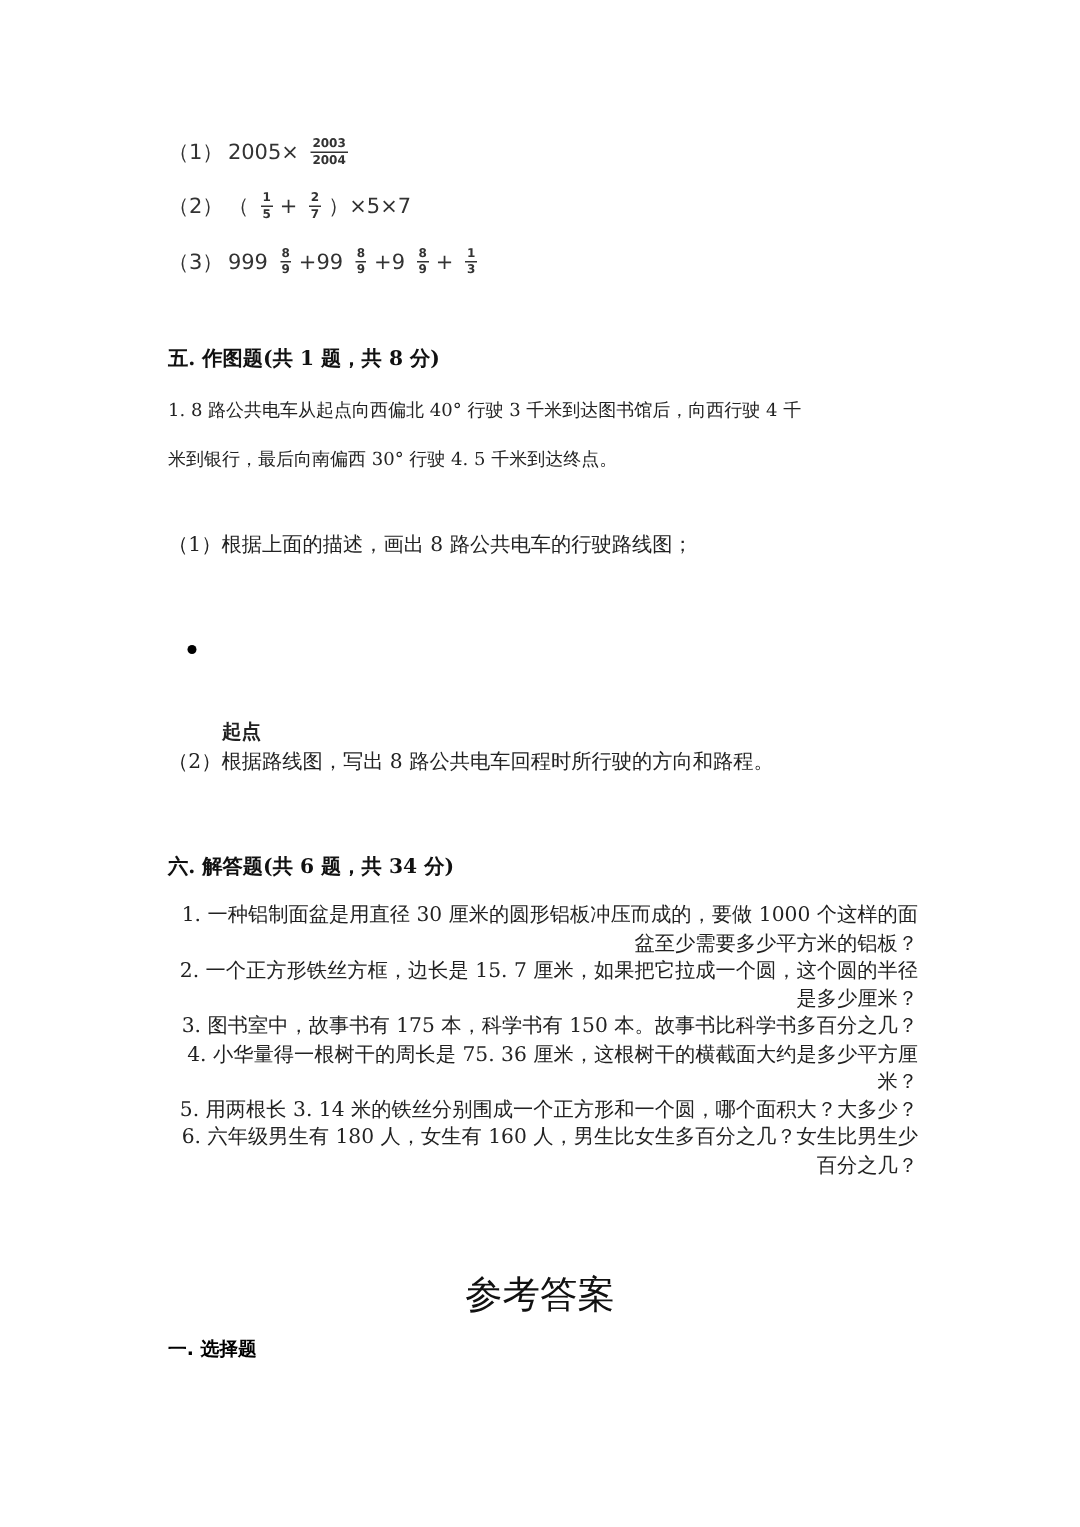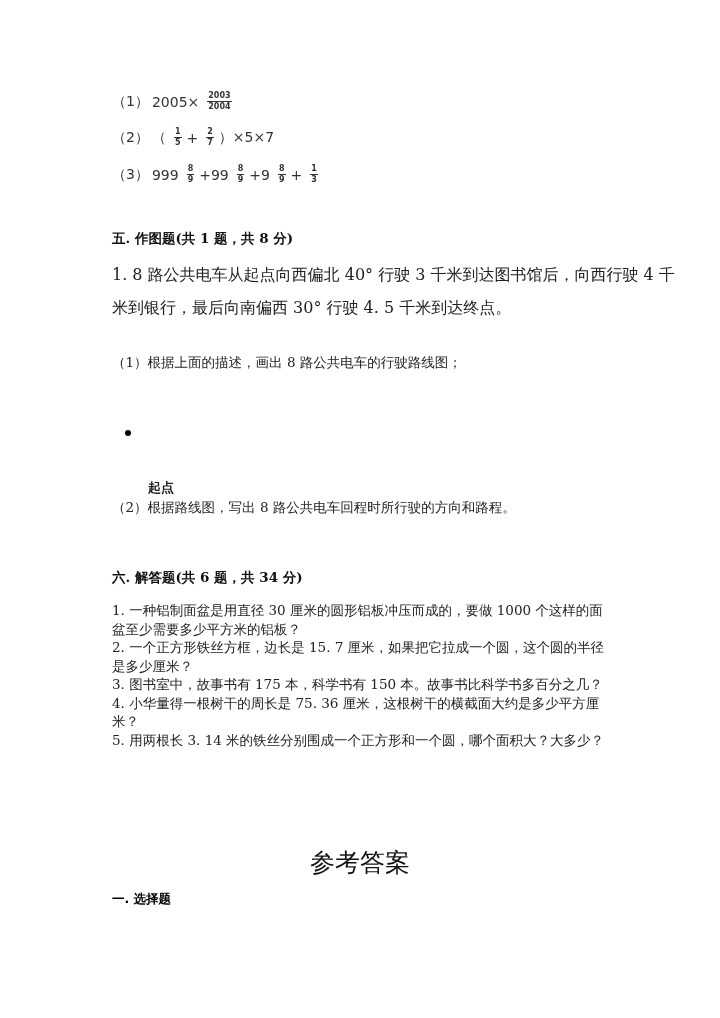--- a/index.html
+++ b/index.html
@@ -42,36 +42,37 @@
     .section-heading {
       left: 112px;
       font-size: 13.5px;
       font-weight: bold;
       color: #111;
       white-space: nowrap;
     }
     .para {
       left: 112px;
       width: 500px;
-      font-size: 16px;
+      font-size: 12px;
       color: #222;
       white-space: nowrap;
     }
     .sub {
       left: 112px;
       font-size: 13.5px;
       color: #222;
       white-space: nowrap;
     }
     .qa-list {
       left: 112px;
       width: 500px;
       font-size: 13.5px;
       line-height: 18.5px;
       color: #222;
+      text-align: right;
     }
     .qa-item { margin: 0; padding: 0; }
     .dot {
       width: 6px;
       height: 6px;
       border-radius: 50%;
       background: #000;
     }
     .start-label {
       font-family: "DejaVu Sans", "Liberation Sans", sans-serif;
@@ -153,16 +154,17 @@
 
 <div class="abs sub" style="top:499px;">（2）根据路线图，写出 8 路公共电车回程时所行驶的方向和路程。</div>
 
 <div class="abs section-heading" style="top:569px;">六. 解答题(共 6 题，共 34 分)</div>
 <div class="abs qa-list" style="top:601px;">
   <p class="qa-item">1. 一种铝制面盆是用直径 30 厘米的圆形铝板冲压而成的，要做 1000 个这样的面盆至少需要多少平方米的铝板？</p>
   <p class="qa-item">2. 一个正方形铁丝方框，边长是 15. 7 厘米，如果把它拉成一个圆，这个圆的半径是多少厘米？</p>
   <p class="qa-item">3. 图书室中，故事书有 175 本，科学书有 150 本。故事书比科学书多百分之几？</p>
   <p class="qa-item">4. 小华量得一根树干的周长是 75. 36 厘米，这根树干的横截面大约是多少平方厘米？</p>
   <p class="qa-item">5. 用两根长 3. 14 米的铁丝分别围成一个正方形和一个圆，哪个面积大？大多少？</p>
+  <p class="qa-item">6. 六年级男生有 180 人，女生有 160 人，男生比女生多百分之几？女生比男生少百分之几？</p>
 </div>
 
 <div class="abs answer-title" style="top:846px;">参考答案</div>
 <div class="abs answer-sub" style="top:891px;">一. 选择题</div>
 
 </body></html>

